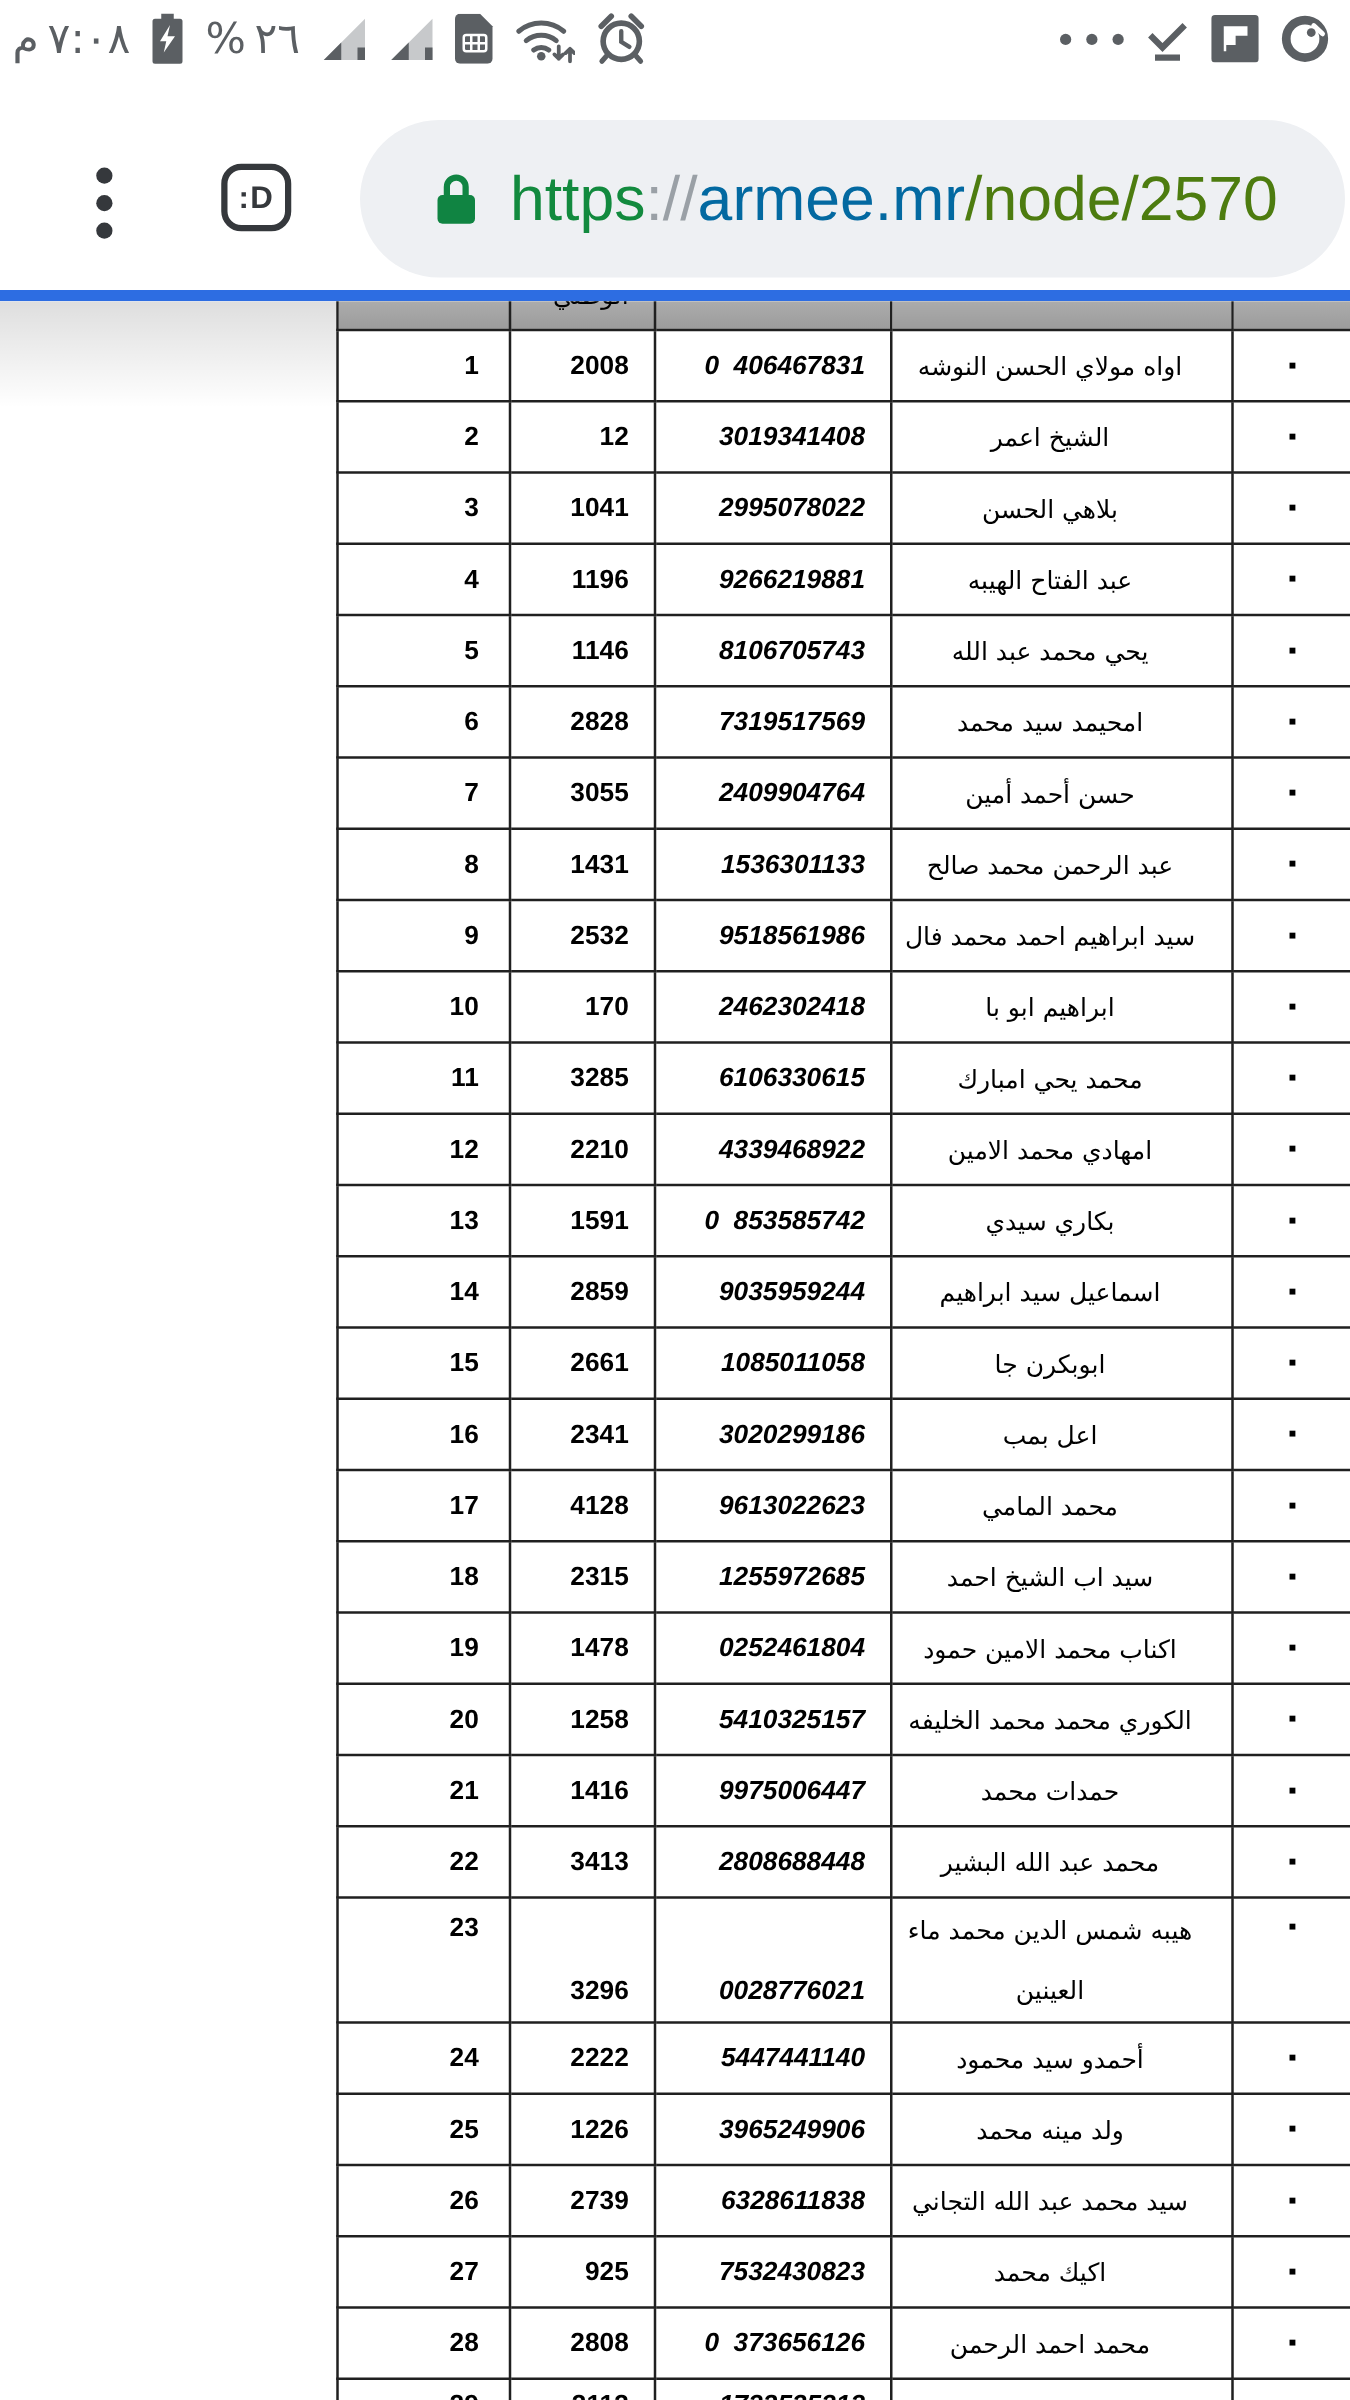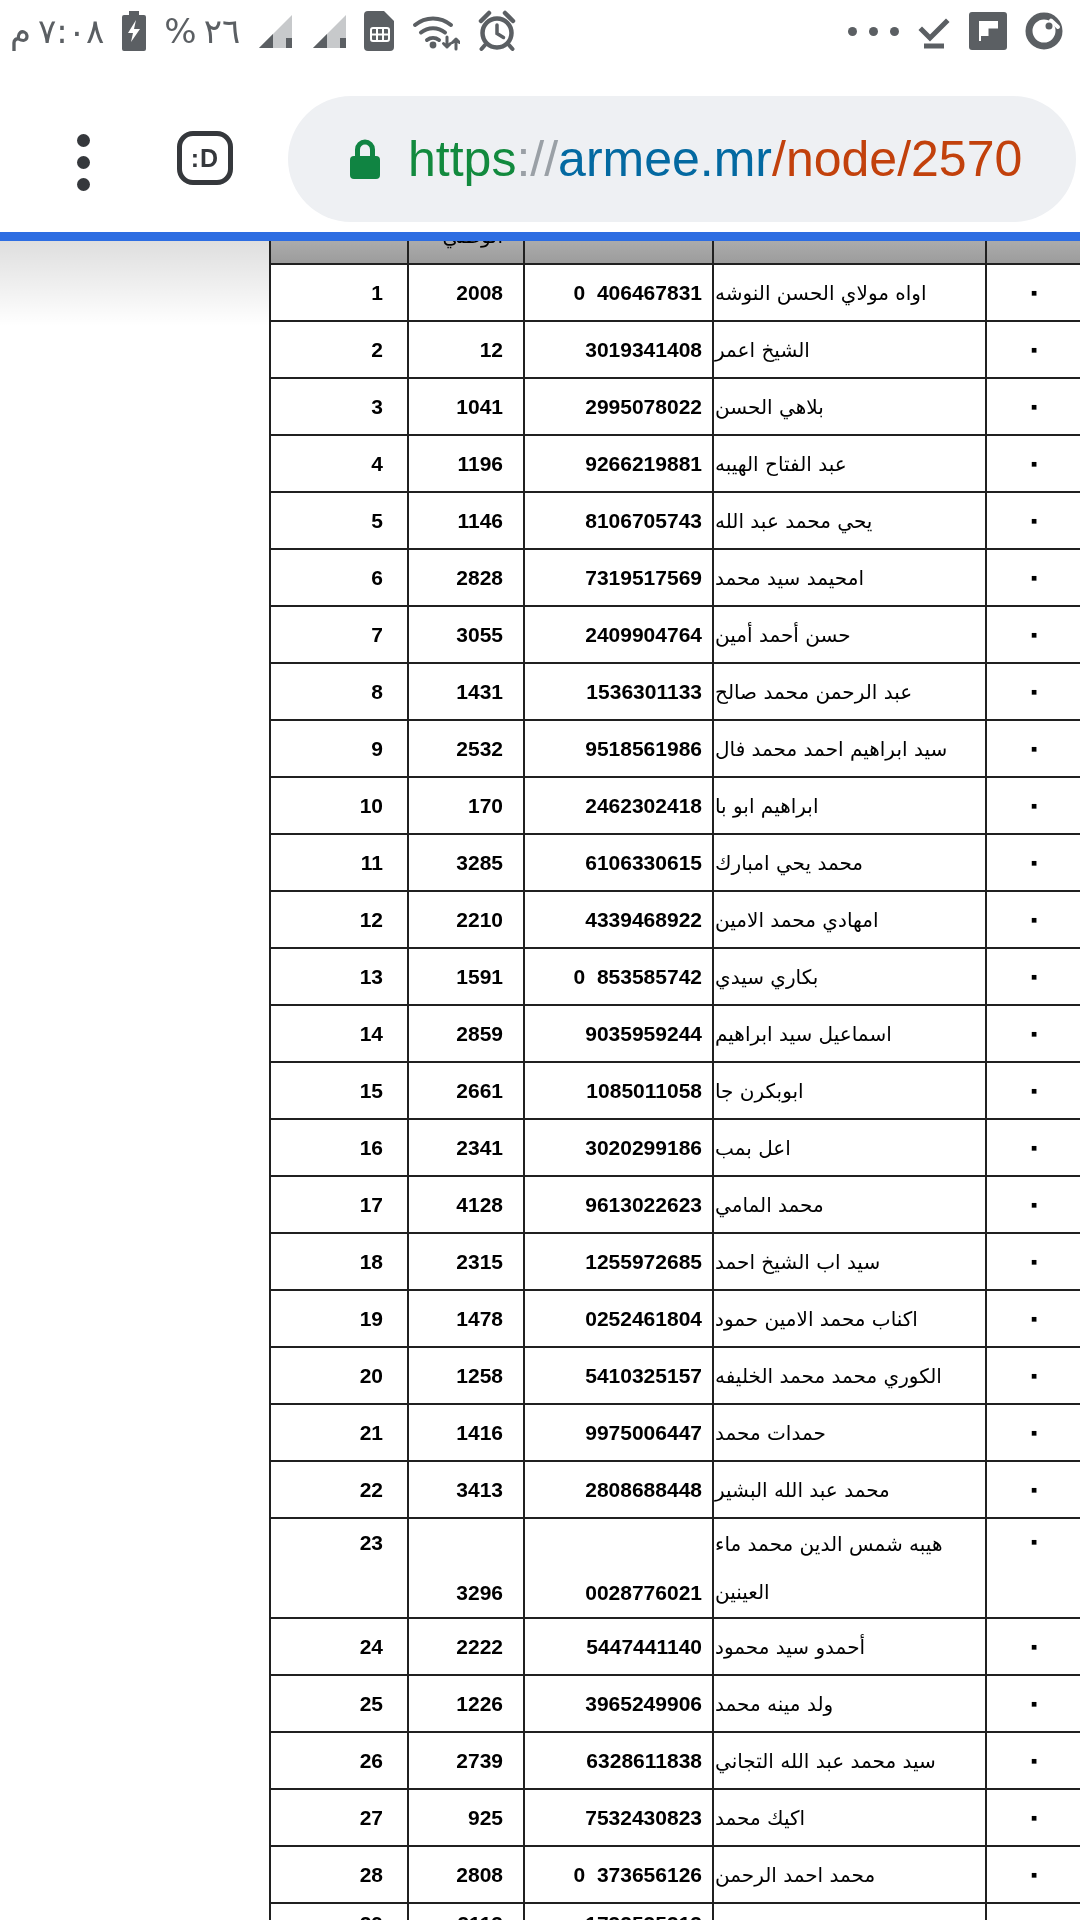--- a/index.html
+++ b/index.html
@@ -25,41 +25,41 @@
                 border:5px solid #35383c;border-radius:16px;box-sizing:border-box;
                 display:flex;align-items:center;justify-content:center;
                 font-size:25px;font-weight:800;color:#35383c;letter-spacing:1px;}
   .omnibox{position:absolute;left:288px;top:34px;width:788px;height:126px;border-radius:63px;
            background:#eef0f3;display:flex;align-items:center;box-sizing:border-box;
            padding-left:60px;gap:26px;}
   .url{display:flex;align-items:flex-start;font-size:50px;letter-spacing:0;white-space:nowrap;}
   .url-scheme{color:#128a3e;}
   .url-sep{color:#9aa0a6;}
   .url-host{color:#0369a1;}
-  .url-path{color:#c2410c;}
+  .url-path{color:#4d7c0f;}
 
   
   .progress{position:absolute;top:232px;left:0;width:1080px;height:9px;background:#2d6de2;}
 
   
   .content{position:absolute;top:241px;left:0;right:0;bottom:0;overflow:hidden;background:#fff;}
   .scroll-shadow{position:absolute;top:0;left:0;width:269px;height:85px;
                  background:linear-gradient(rgba(0,0,0,.13),rgba(0,0,0,0));}
 
   table.results{border-collapse:collapse;table-layout:fixed;position:absolute;top:-35px;left:269px;
                 width:812px;background:#fff;}
   .results td{border:2px solid #202020;height:57px;vertical-align:middle;color:#000;
               box-sizing:border-box;overflow:hidden;}
   tr.header td{background:linear-gradient(#c3c3c3,#9c9c9c);}
   td.c-n,td.c-num,td.c-id{font-weight:700;font-size:21px;text-align:right;
                           font-family:"Liberation Sans",sans-serif;}
   td.c-n{padding-right:24px;}
   td.c-num{padding-right:20px;}
-  td.c-id{padding-right:10px;white-space:pre;}
-  td.c-name{direction:rtl;text-align:left;padding-right:20px;font-size:20px;
+  td.c-id{padding-right:20px;white-space:pre;font-style:italic;}
+  td.c-name{direction:rtl;text-align:center;padding-right:20px;font-size:20px;
             font-family:"DejaVu Sans",sans-serif;white-space:nowrap;}
   td.h-frag{direction:rtl;text-align:right;padding-right:20px;font-size:20px;
             font-family:"DejaVu Sans",sans-serif;}
   td.c-bullet{text-align:center;font-size:19px;}
   tr.tall{height:96px;}
   tr.tall td.c-n,tr.tall td.c-bullet{vertical-align:top;padding-top:12px;}
   tr.tall td.c-num,tr.tall td.c-id{vertical-align:bottom;padding-bottom:12px;}
   tr.tall td.c-name div{line-height:48px;}
   tr.partial td{vertical-align:top;padding-top:8px;}
 </style>

